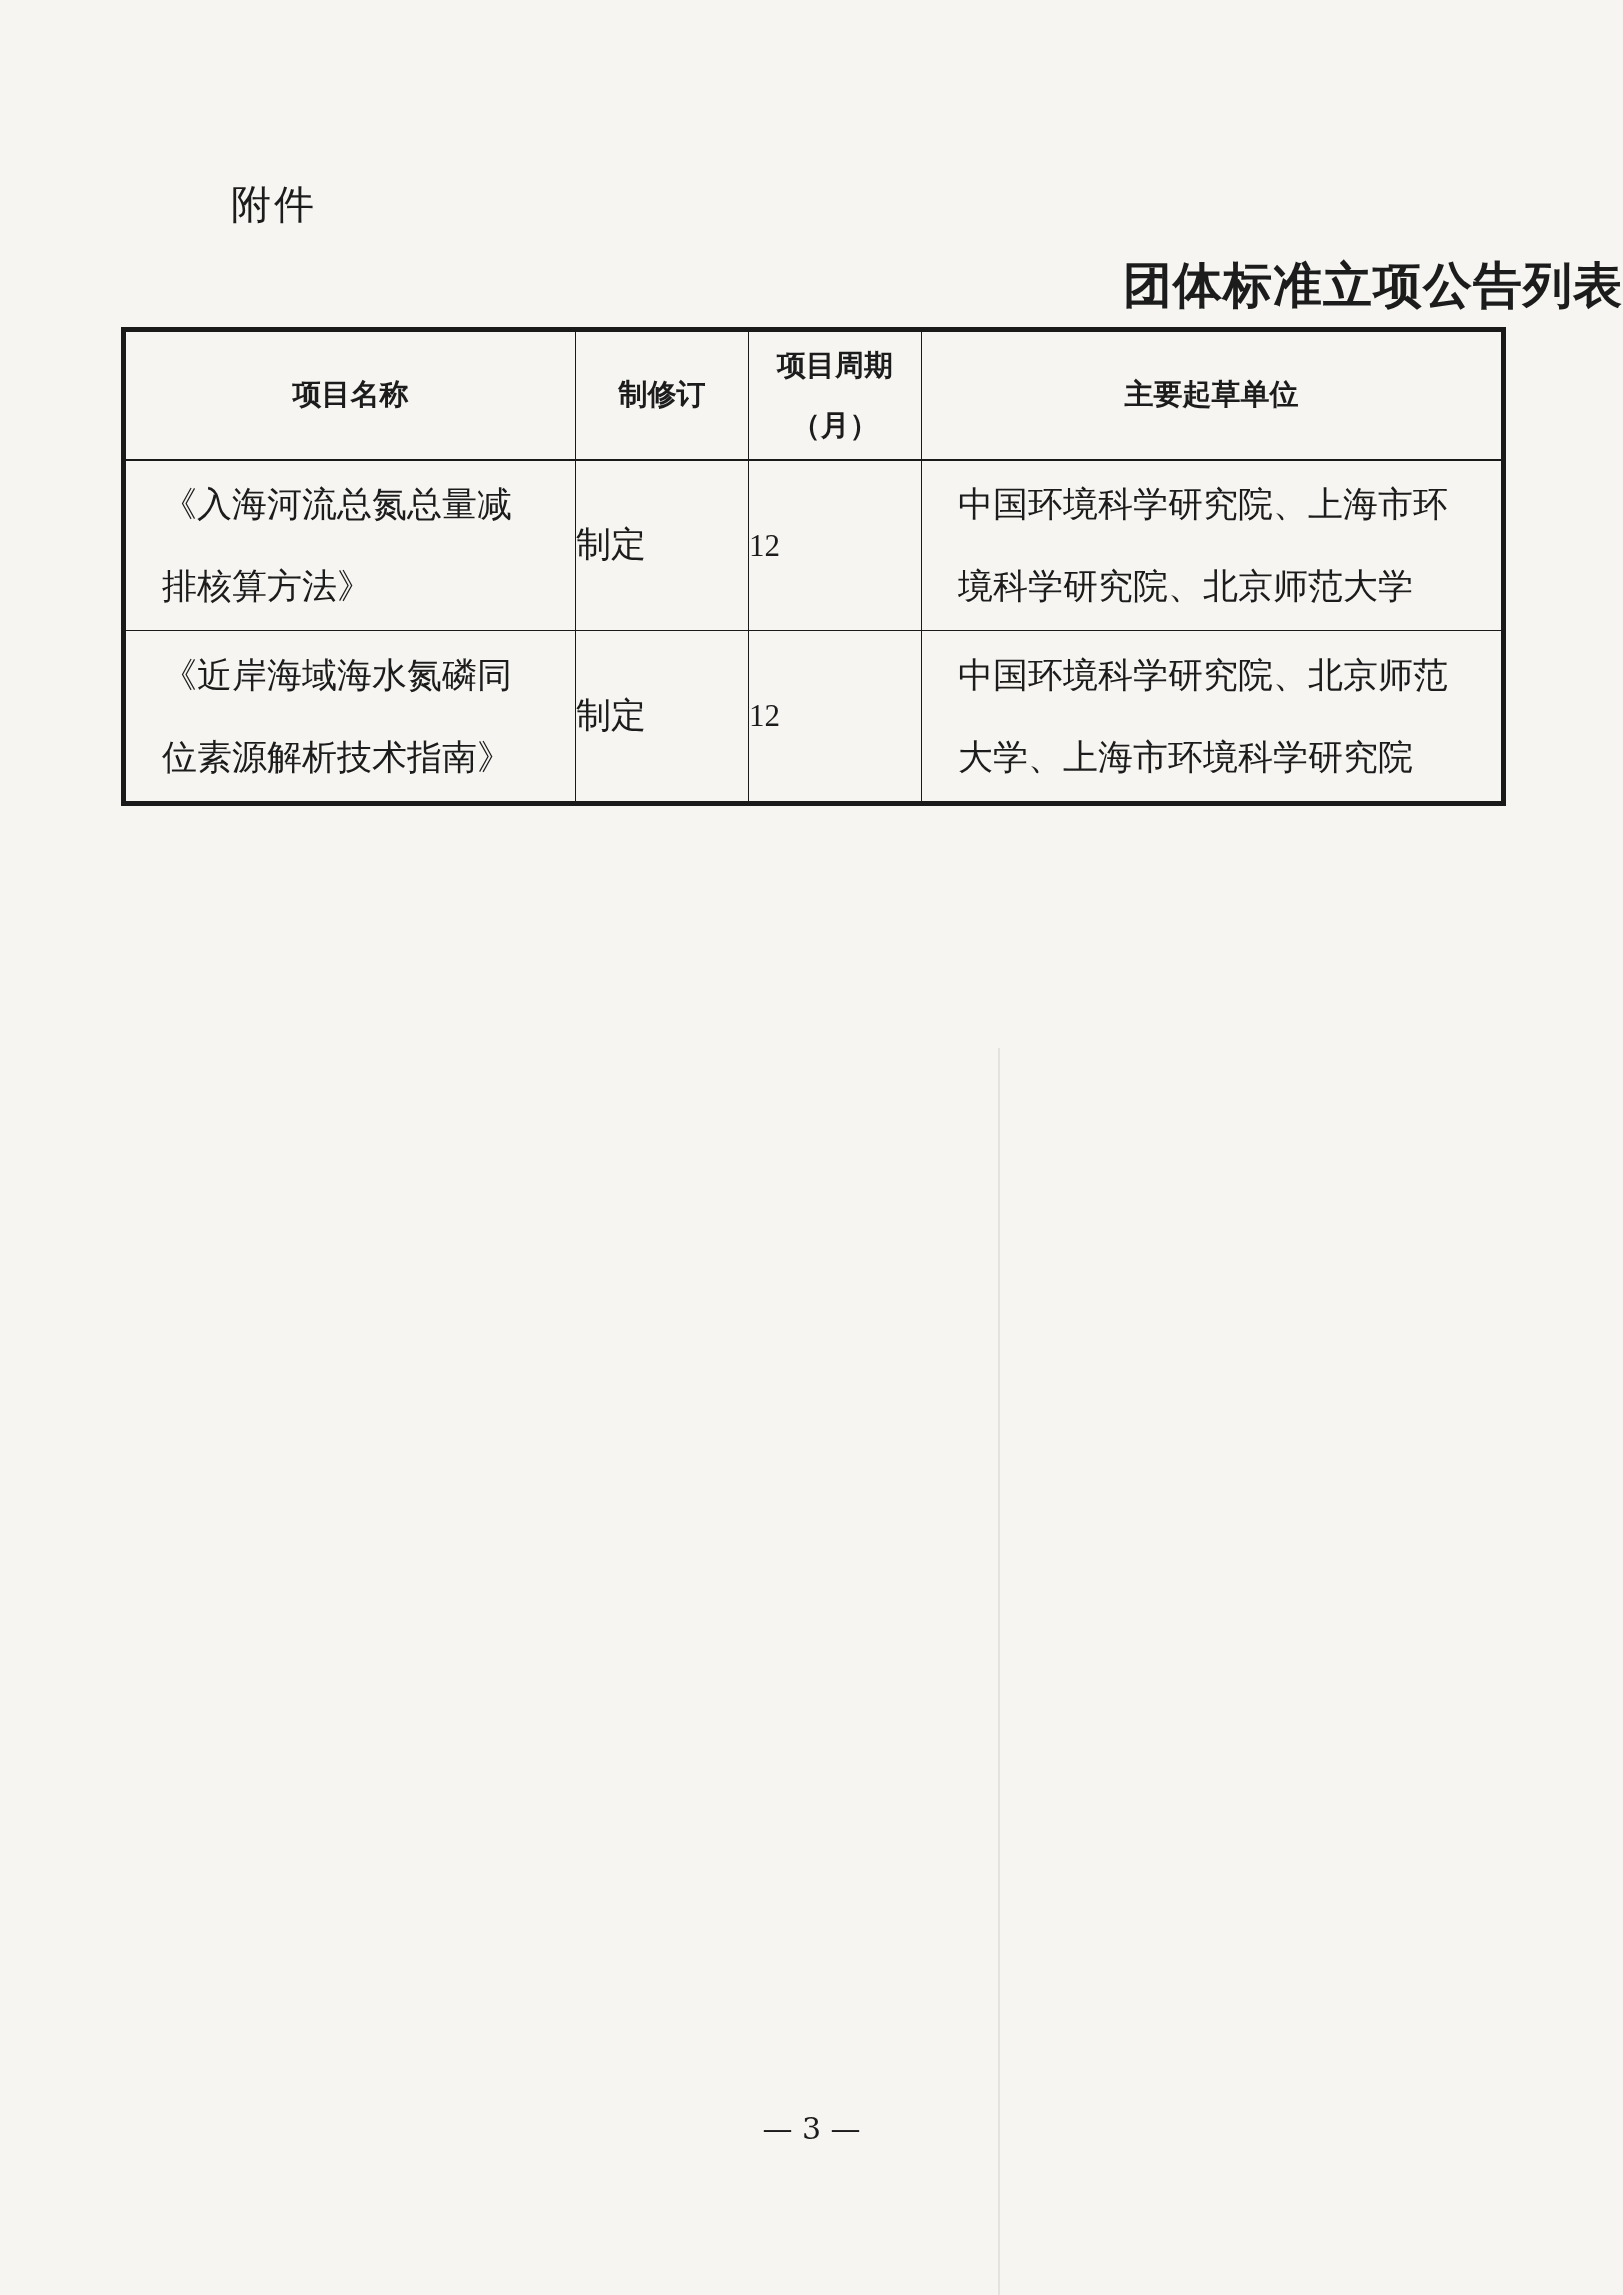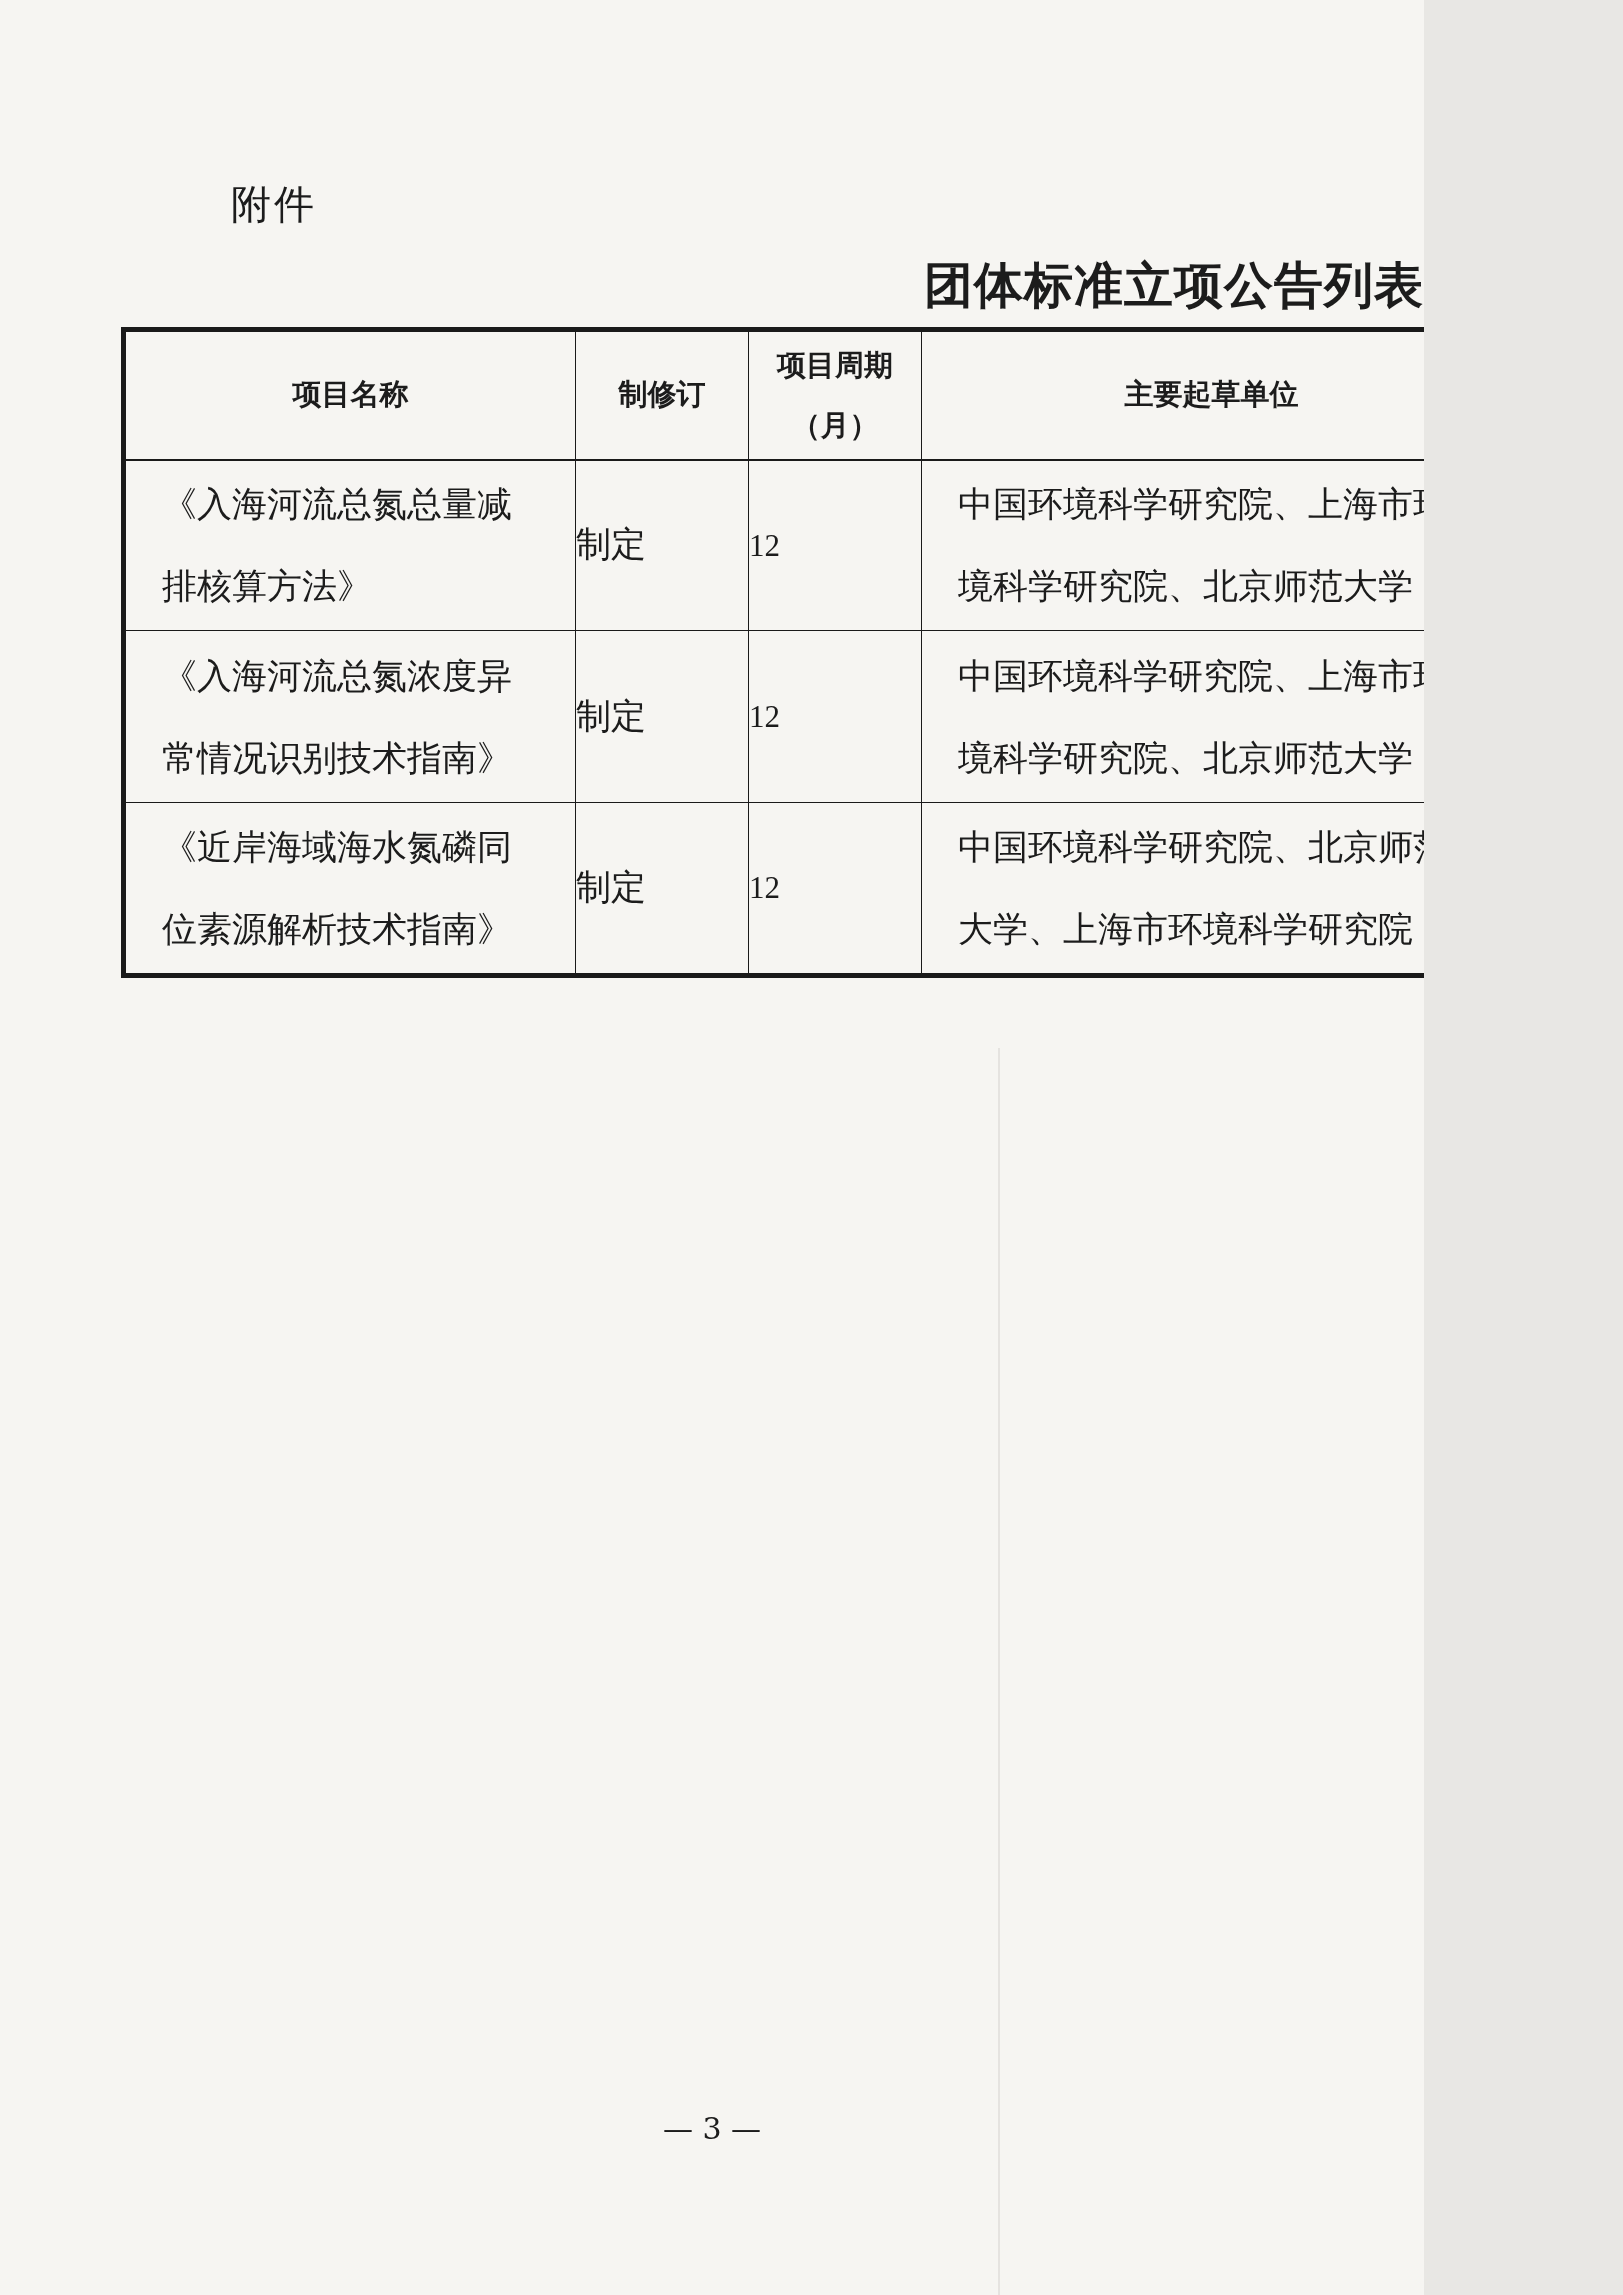--- a/index.html
+++ b/index.html
@@ -2,21 +2,21 @@
 <html style="font-size:8.2px"><head>
 <meta charset="utf-8">
 <style>
   html, body {
     margin: 0;
     padding: 0;
     background: #e8e7e4;
   }
   .page {
     position: relative;
-    width: 1424px;
+    width: 1623px;
     height: 2295px;
     background: #f6f5f2;
     overflow: hidden;
     font-family: "DejaVu Serif", "Liberation Serif", serif;
     color: #1c1c1c;
   }
   .attachment {
     position: absolute;
     left: 231px;
     top: 180px;
@@ -136,26 +136,20 @@
         </th>
       </tr>
     </thead>
     <tbody>
       <tr class="data-row-1">
         <td class="cell-name">《入海河流总氮总量减排核算方法》</td>
         <td class="cell-revision">制定</td>
         <td class="cell-period">12</td>
         <td class="cell-units">中国环境科学研究院、上海市环境科学研究院、北京师范大学</td>
       </tr>
-      <tr class="data-row-2">
-        <td class="cell-name">《入海河流总氮浓度异常情况识别技术指南》</td>
-        <td class="cell-revision">制定</td>
-        <td class="cell-period">12</td>
-        <td class="cell-units">中国环境科学研究院、上海市环境科学研究院、北京师范大学</td>
-      </tr>
       <tr class="data-row-3">
         <td class="cell-name">《近岸海域海水氮磷同位素源解析技术指南》</td>
         <td class="cell-revision">制定</td>
         <td class="cell-period">12</td>
         <td class="cell-units">中国环境科学研究院、北京师范大学、上海市环境科学研究院</td>
       </tr>
     </tbody>
   </table>
 
   <div class="scan-line"></div>

